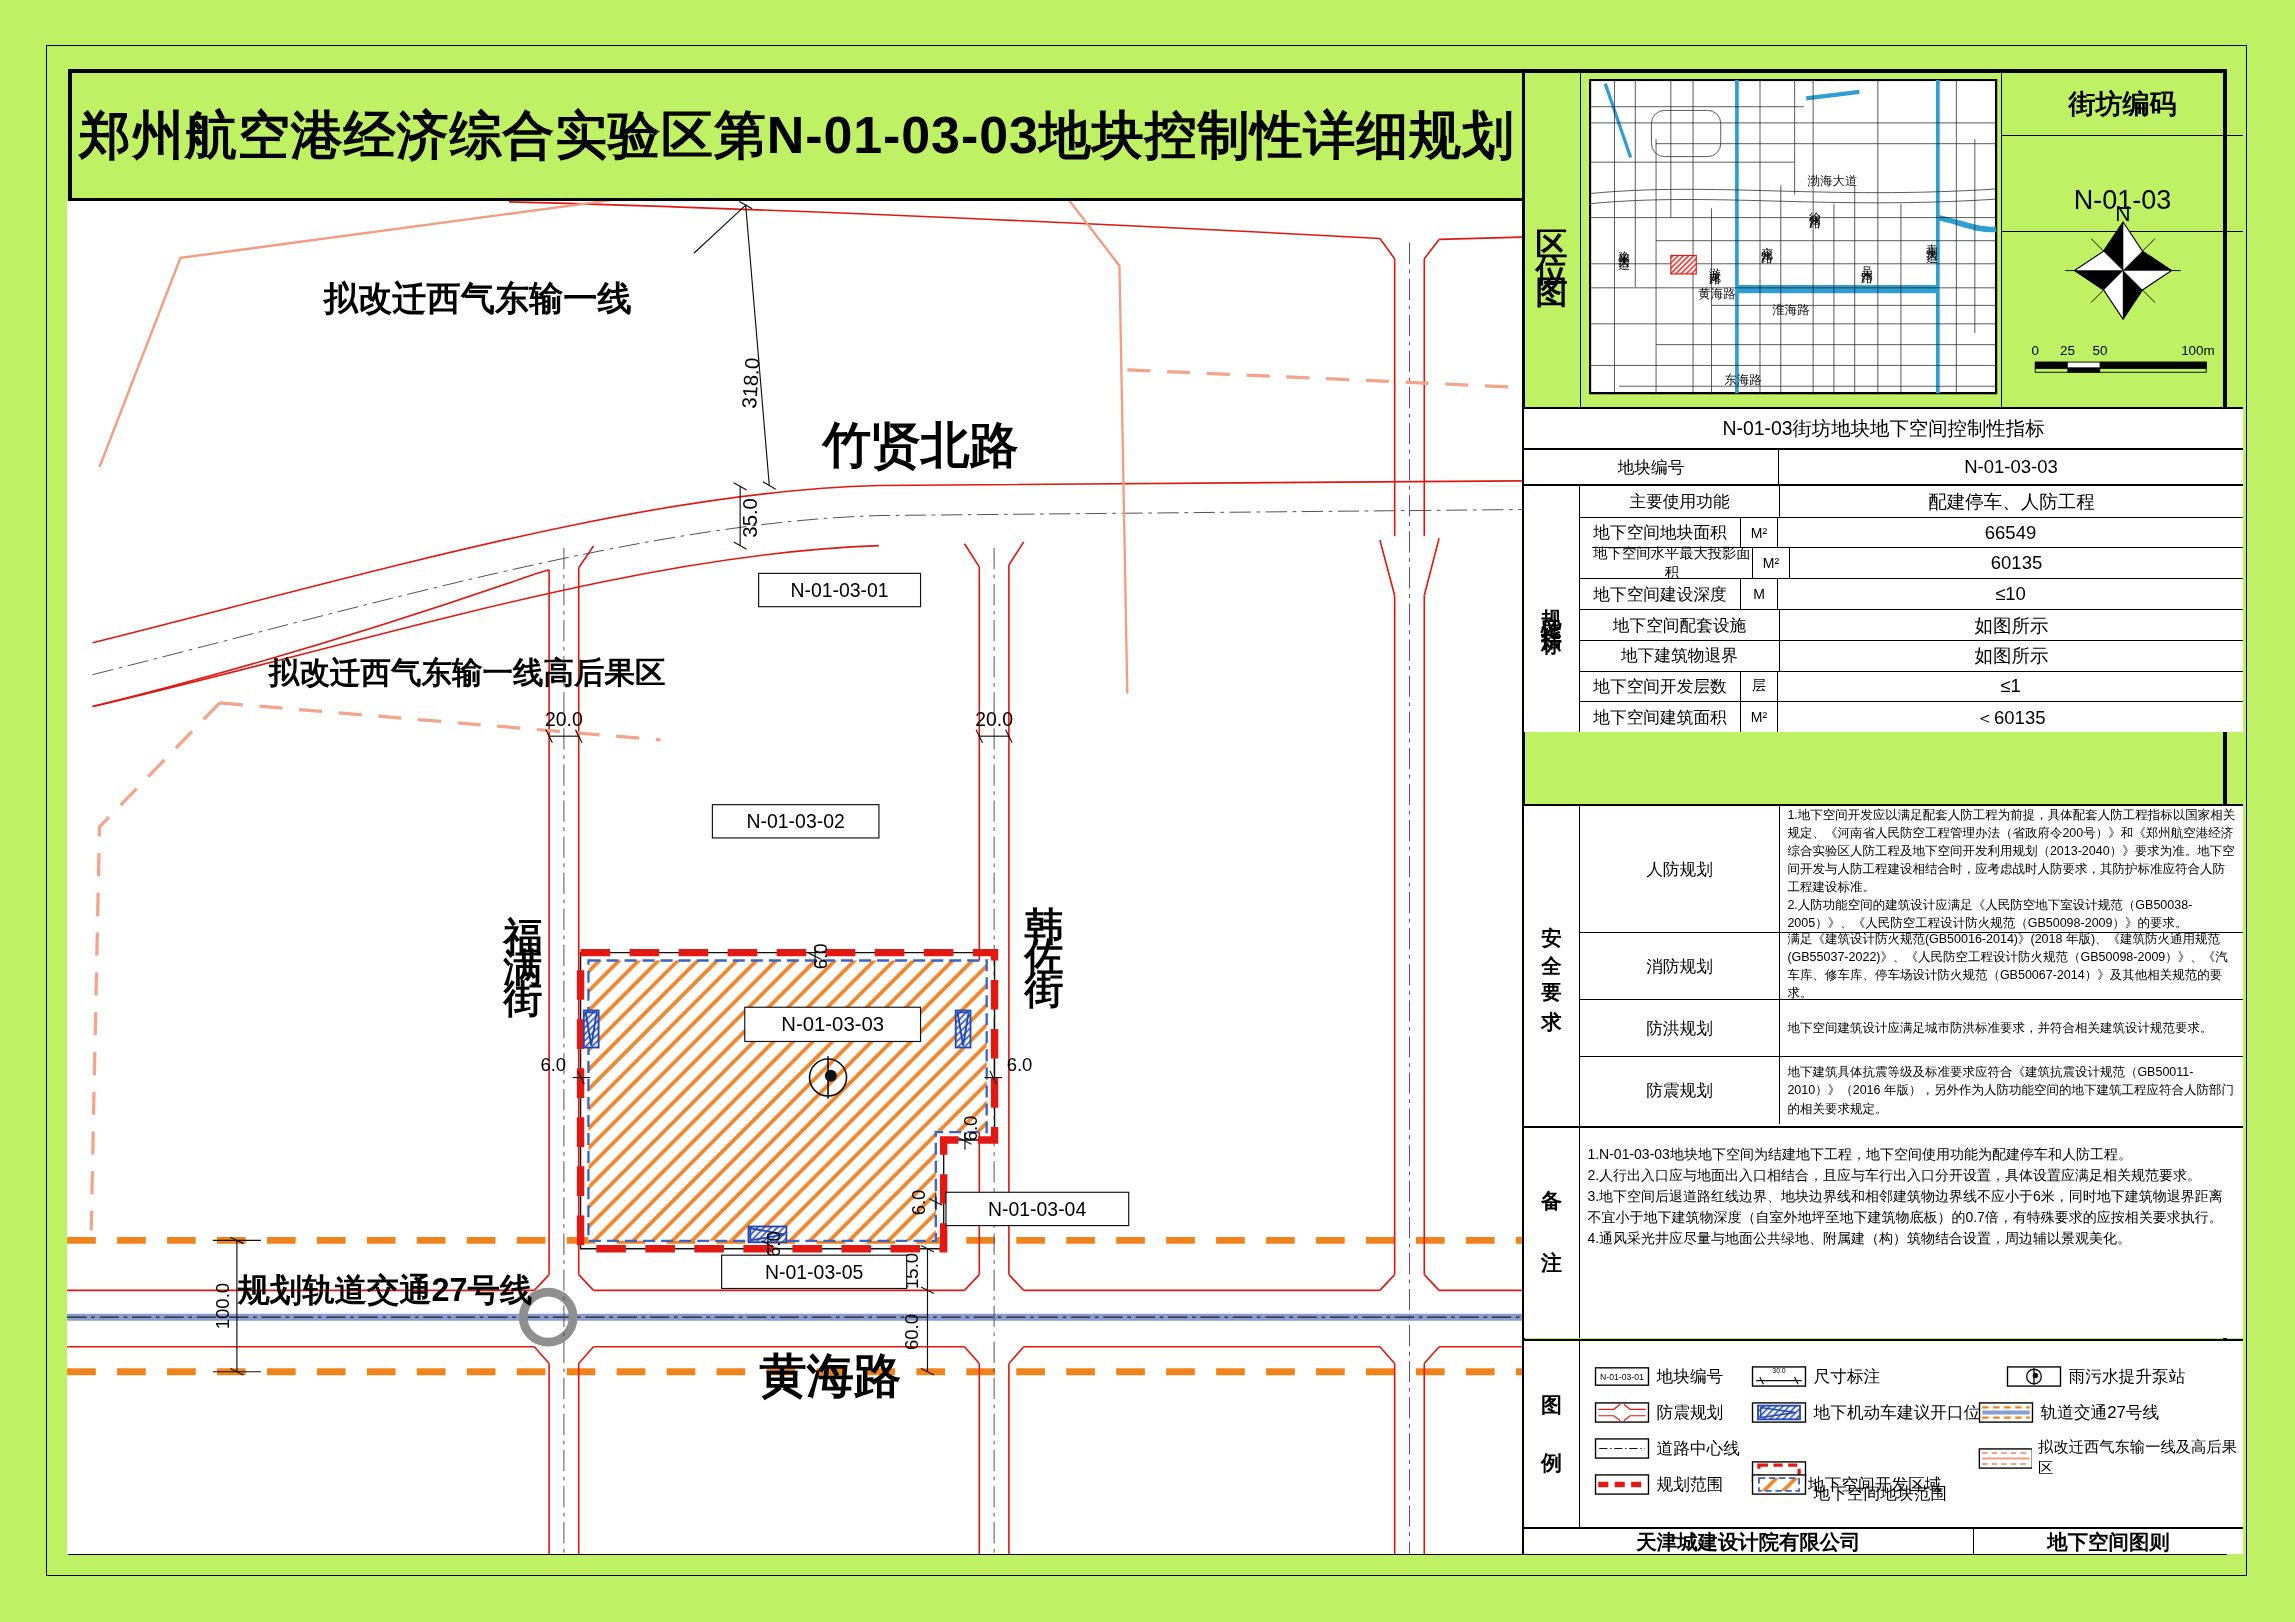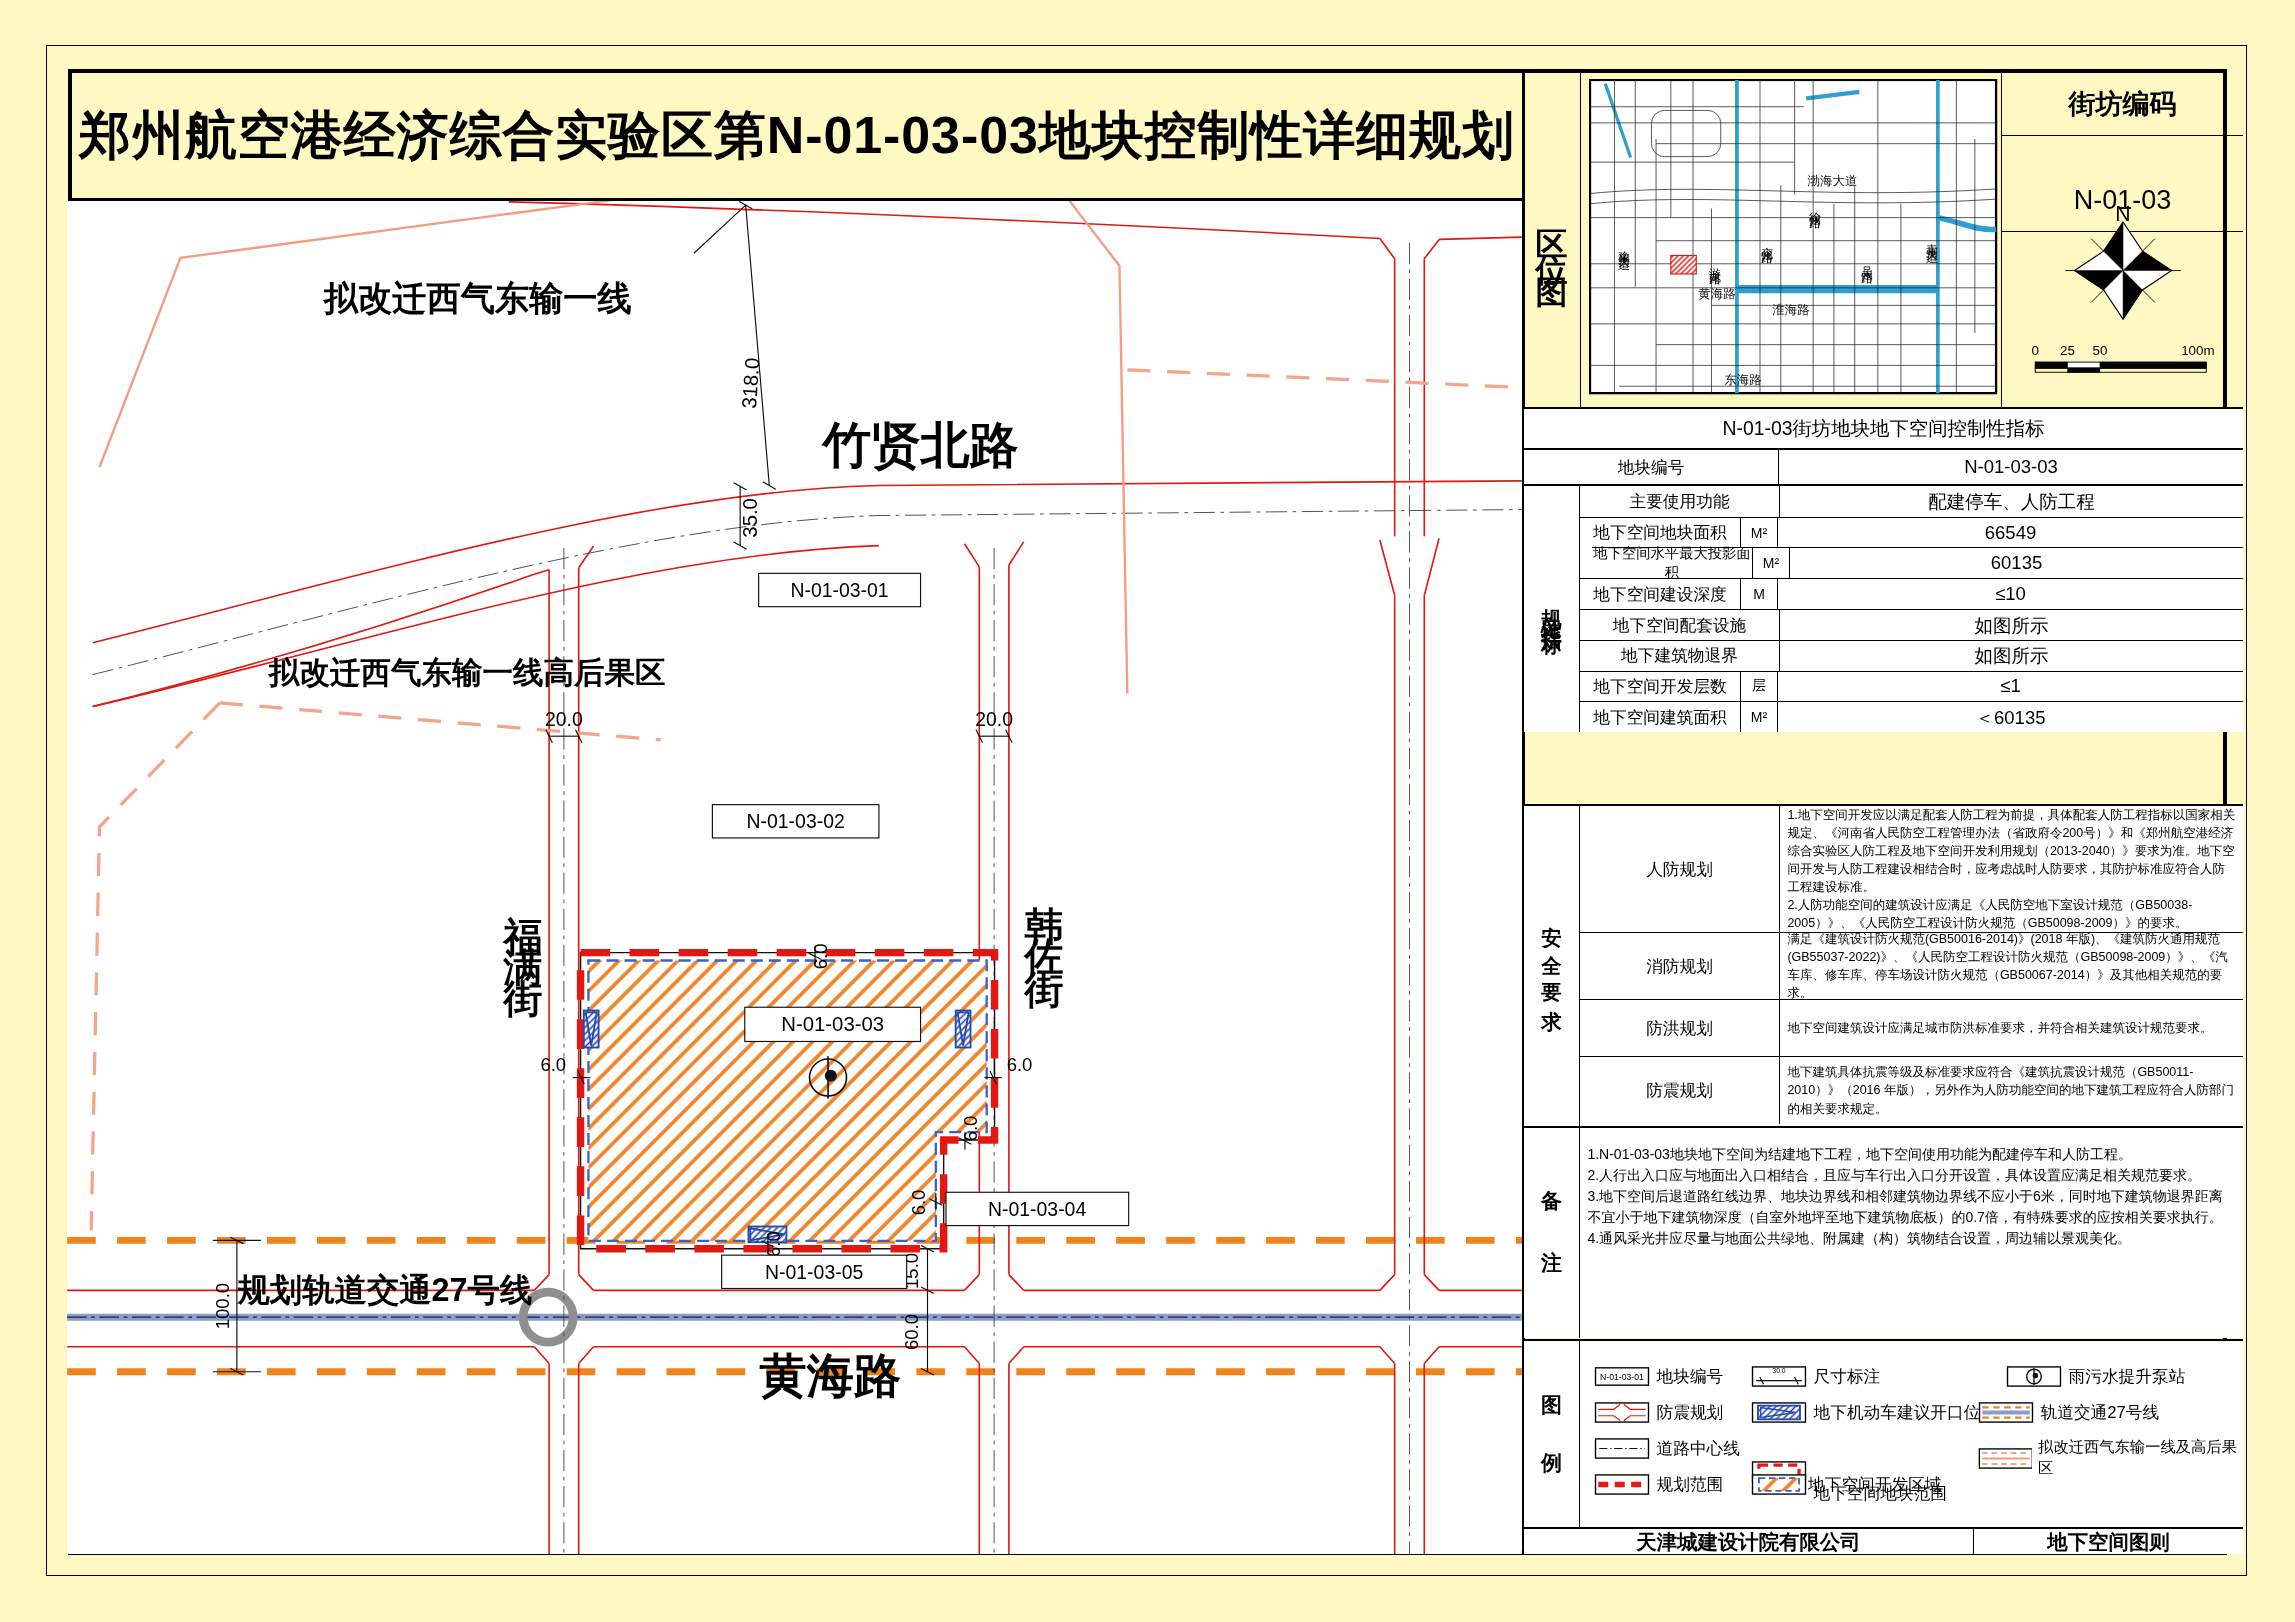--- a/index.html
+++ b/index.html
@@ -1,16 +1,16 @@
 <!DOCTYPE html>
 <html style="font-size:7.4px"><head>
 <meta charset="utf-8">
 <style>
   html,body{margin:0;padding:0;background:#fff;}
-  .page{position:relative;width:2295px;height:1623px;background:#fef9c3;overflow:hidden;
+  .page{position:relative;width:2295px;height:1623px;background:#bef264;overflow:hidden;
         font-family:"Liberation Sans","DejaVu Sans",sans-serif;color:#000;}
   .abs{position:absolute;}
   .frame{position:absolute;border:1.9px solid #000;}
   .vtext{writing-mode:vertical-rl;text-orientation:upright;}
   .cc{display:flex;align-items:center;justify-content:center;text-align:center;}
   .sec{position:absolute;left:1524px;width:719px;border-top:2.8px solid #000;display:flex;box-sizing:border-box;background:#fff;}
   .sec-label{width:56px;border-right:1.4px solid #000;box-sizing:border-box;display:flex;align-items:center;justify-content:center;}
   .sec-body{flex:1;display:flex;flex-direction:column;}
   .trow{display:flex;box-sizing:border-box;}
   .tcell{box-sizing:border-box;display:flex;align-items:center;justify-content:center;text-align:center;}

